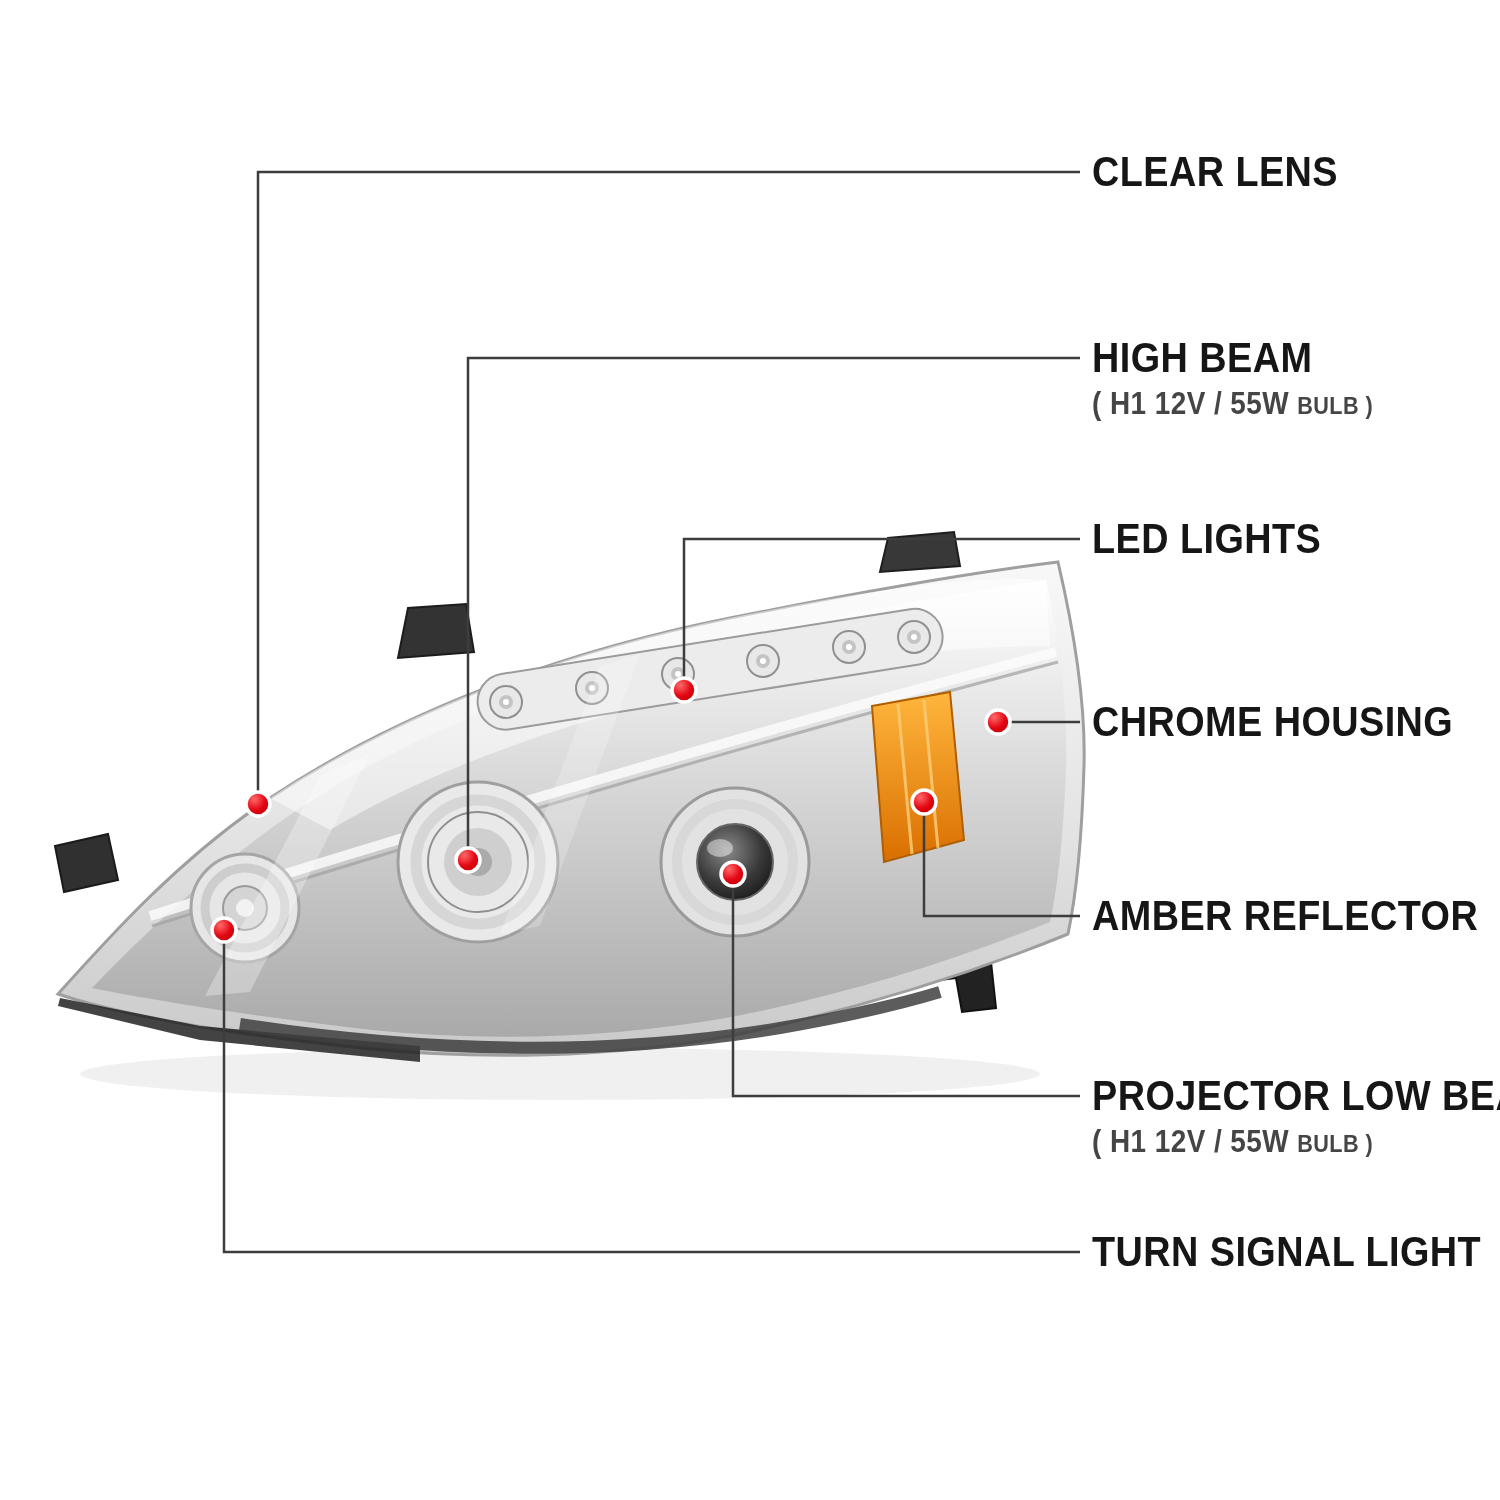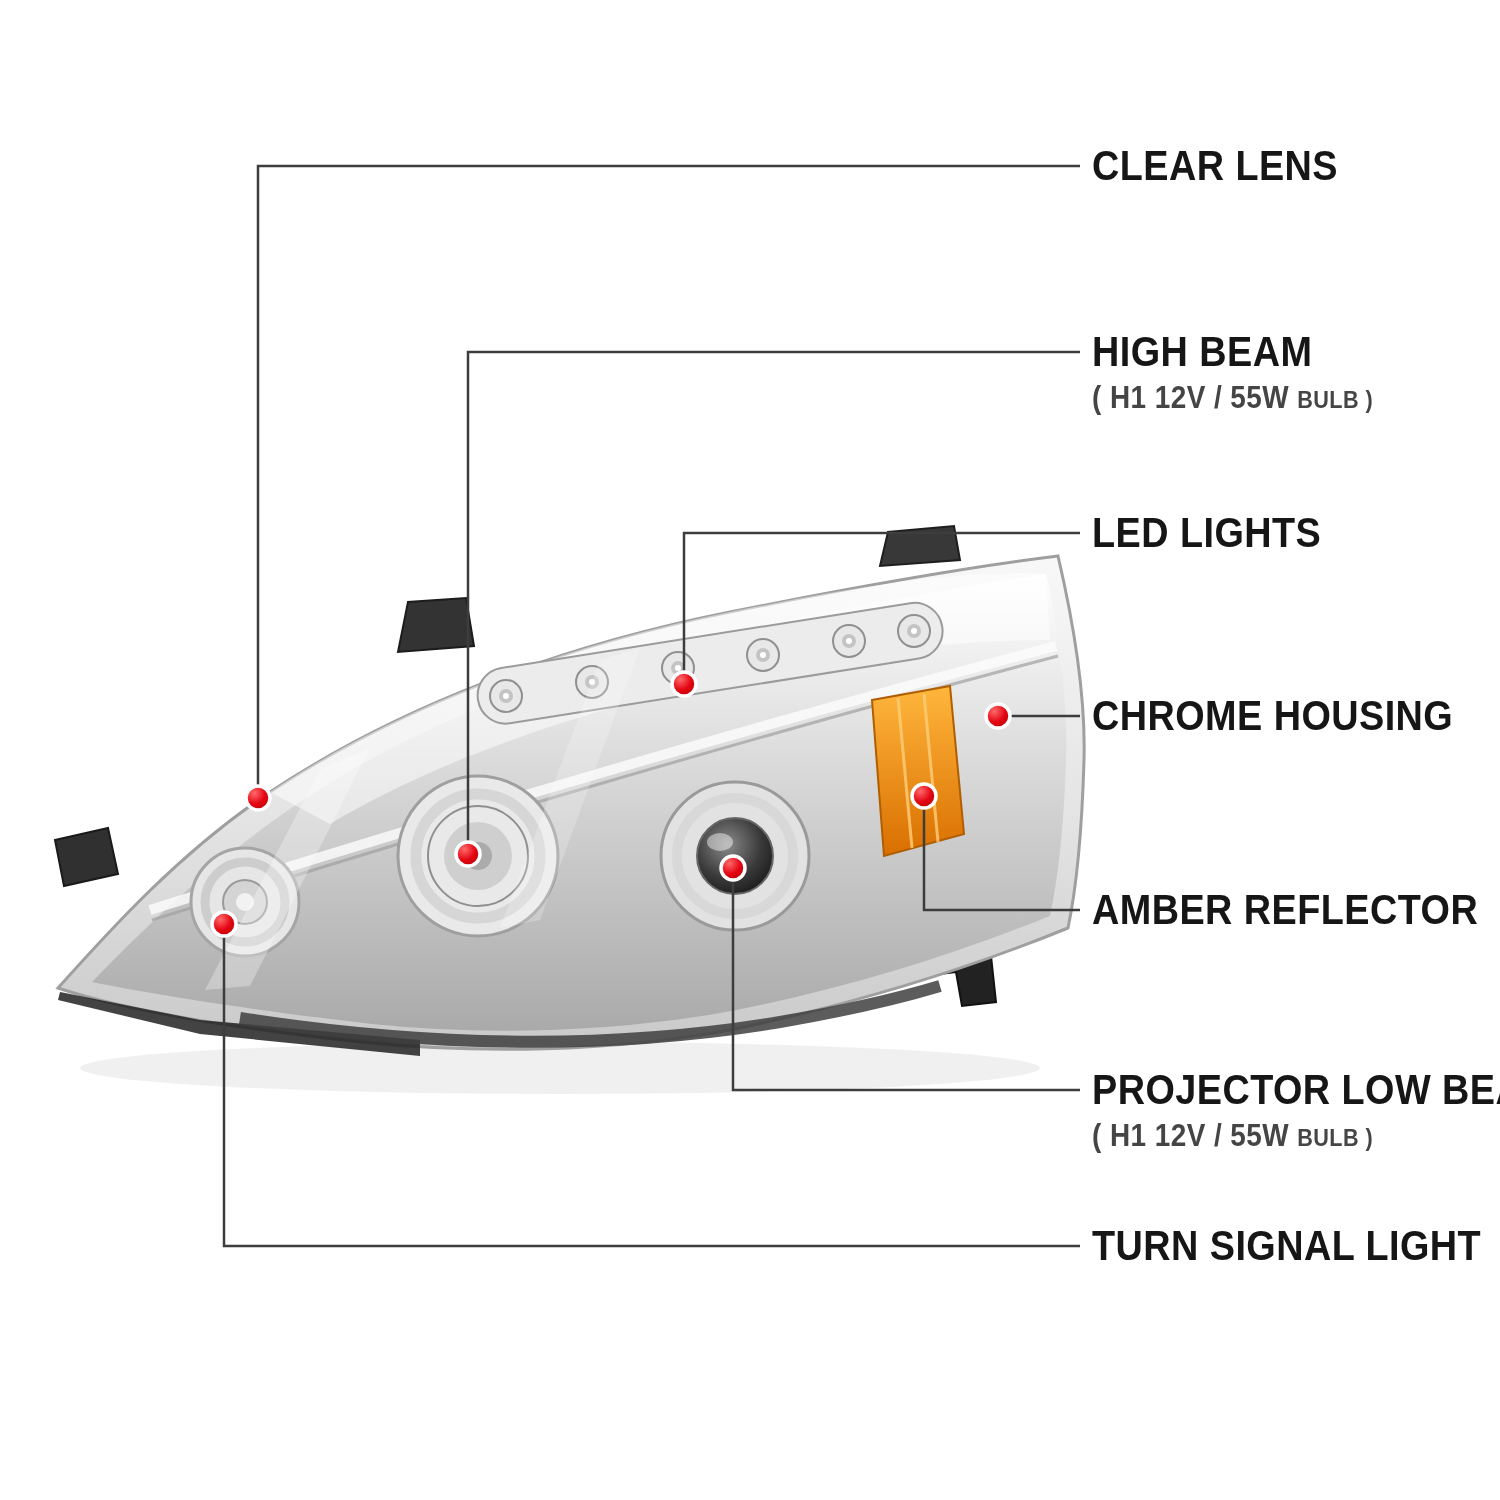--- a/index.html
+++ b/index.html
@@ -1,20 +1,20 @@
 <!DOCTYPE html>
 <html><head>
 <meta charset="utf-8">
 <style>
   html,body{margin:0;padding:0;}
   body{
     width:1500px;height:1500px;background:#ffffff;position:relative;overflow:hidden;
     font-family:"Liberation Sans", sans-serif;
   }
-  .stage{position:absolute;inset:0;width:1500px;height:1484px;}
+  .stage{position:absolute;inset:0;width:1500px;height:1484px;margin-top:6px;}
   svg.art{position:absolute;left:0;top:0;}
   .callout{
     position:absolute;color:#161616;transform:scaleX(.9);transform-origin:left top;
   }
   .callout-main{
     font-size:42px;font-weight:700;line-height:1.0;letter-spacing:.5px;white-space:nowrap;
   }
   .callout-sub{
     font-size:31px;font-weight:700;color:#454545;margin-top:7px;letter-spacing:.5px;white-space:nowrap;
   }

